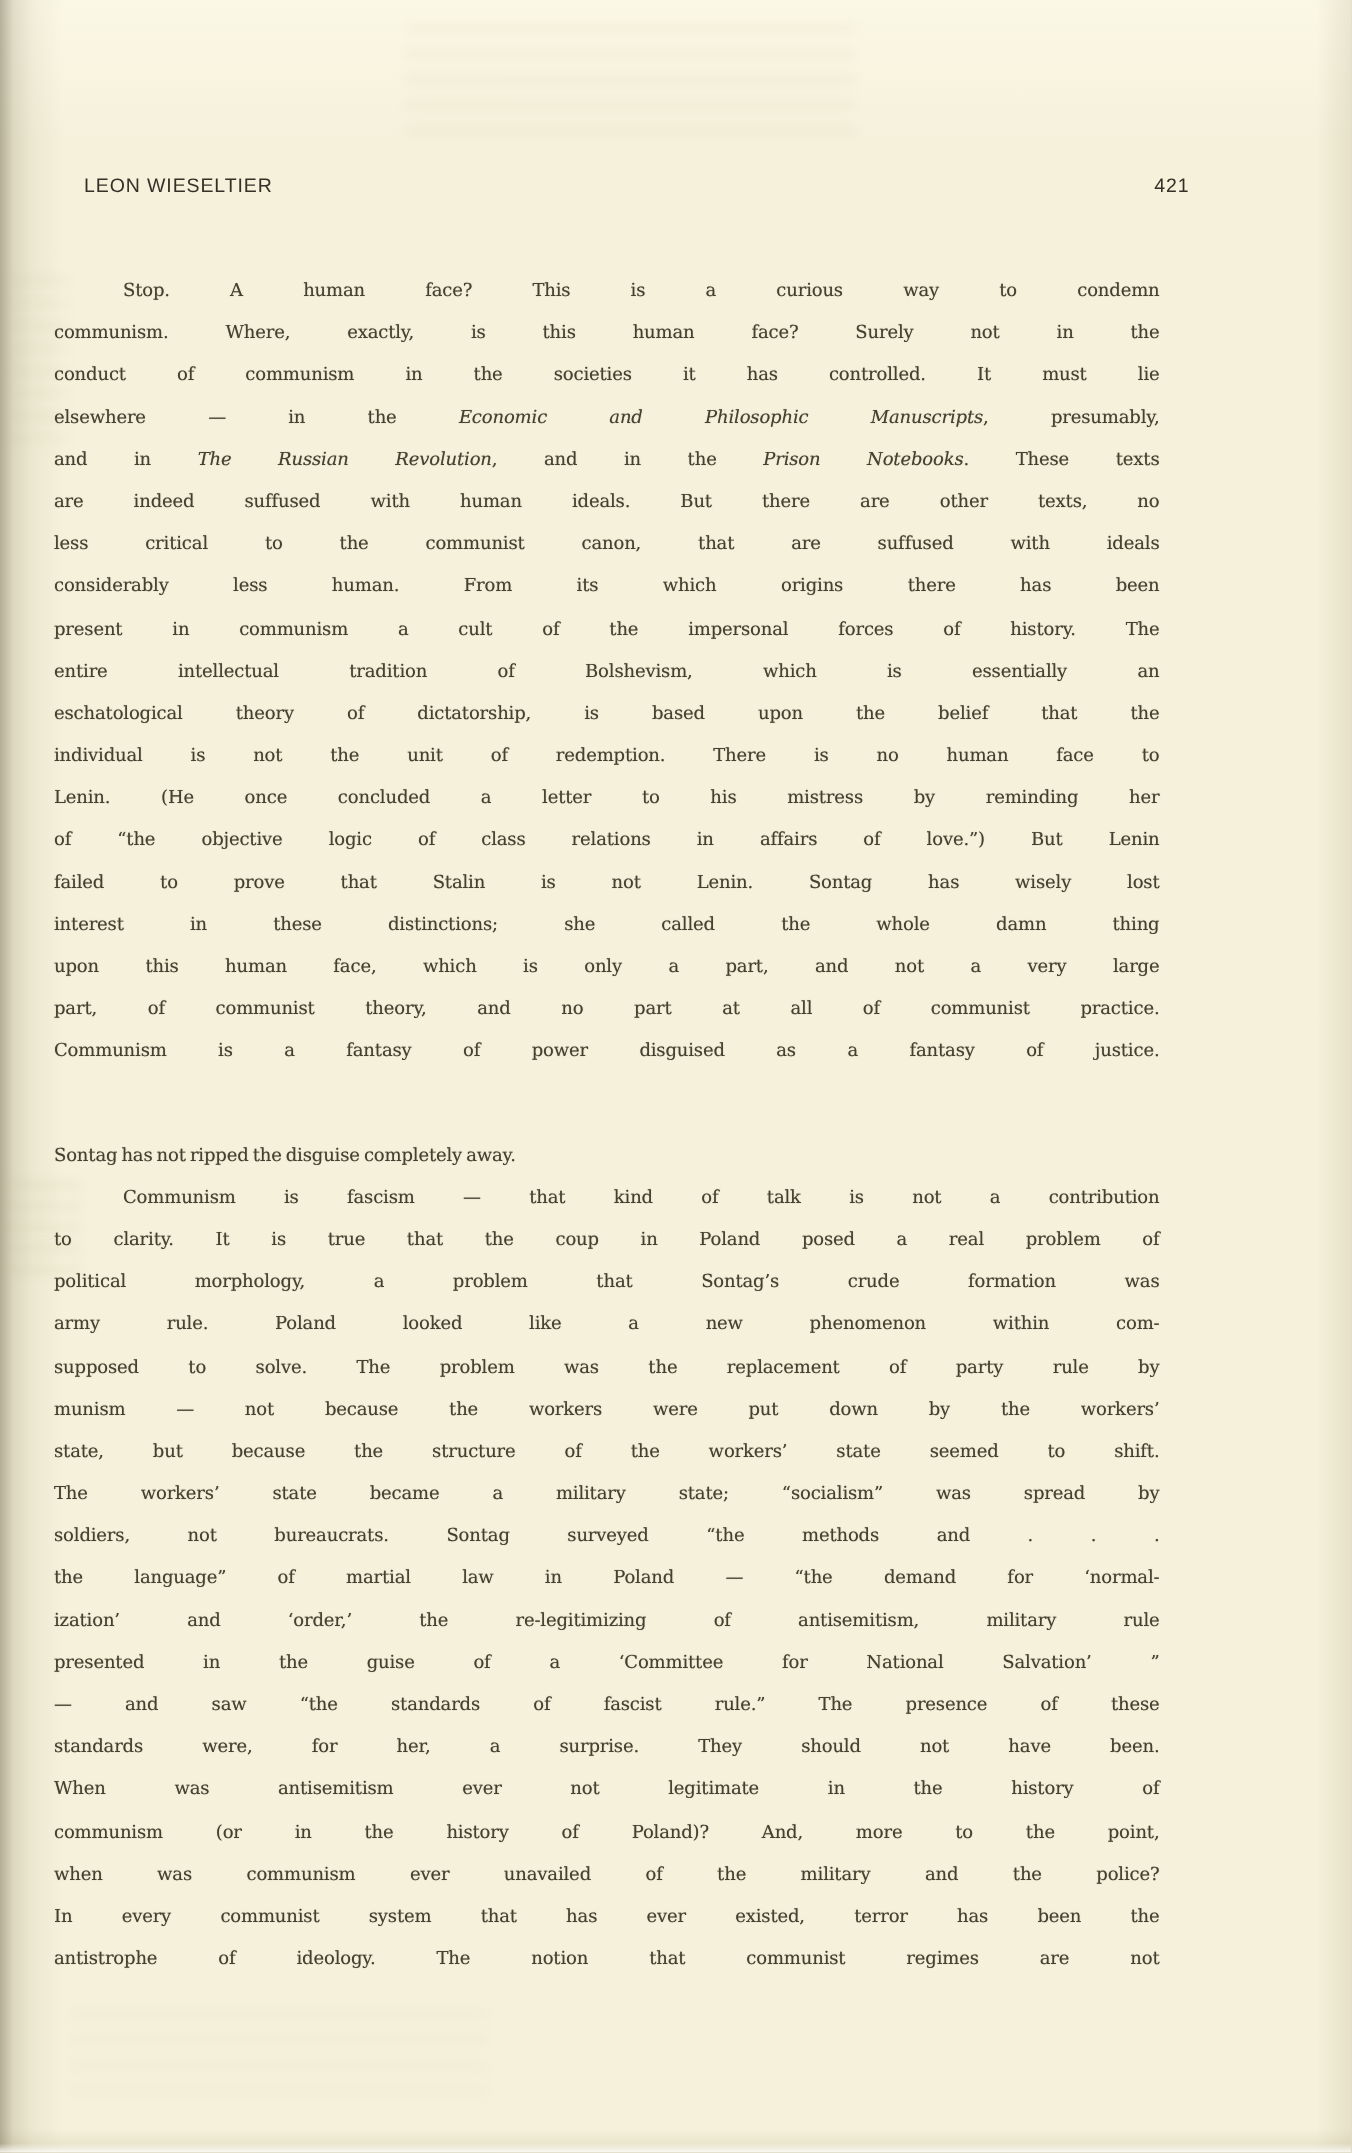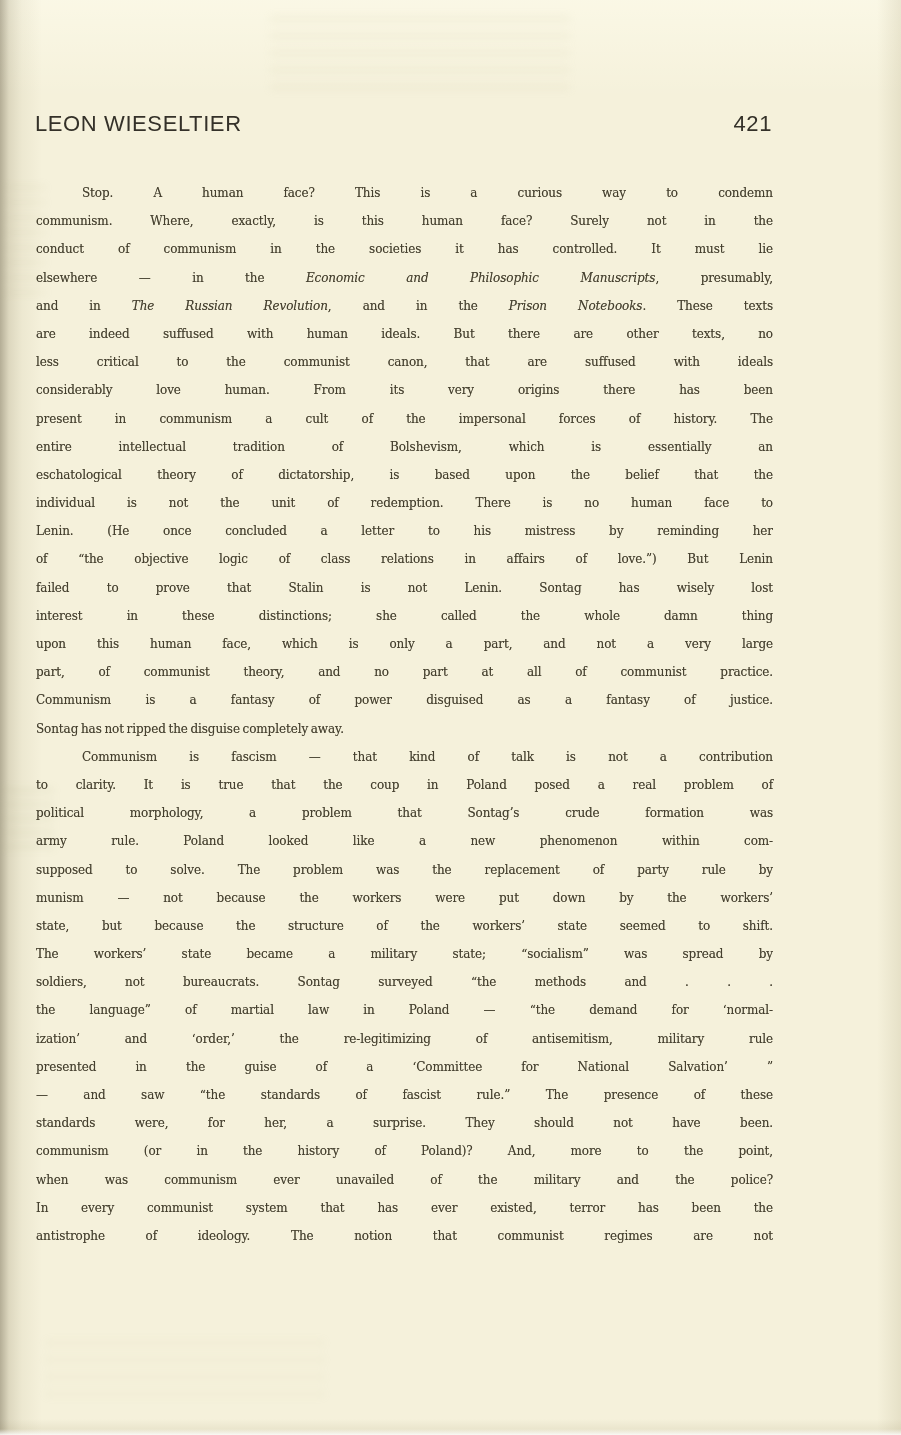--- a/index.html
+++ b/index.html
@@ -11,27 +11,27 @@
     background:
       linear-gradient(90deg, rgba(82,72,46,.40) 0px, rgba(110,98,62,.18) 9px, rgba(140,128,88,.08) 22px, rgba(0,0,0,0) 42px),
       linear-gradient(270deg, rgba(150,138,96,.16) 0px, rgba(0,0,0,0) 24px),
       linear-gradient(0deg, rgba(150,138,96,.18) 0px, rgba(0,0,0,0) 16px),
       linear-gradient(180deg, rgba(255,253,238,.55) 0px, rgba(0,0,0,0) 95px),
       var(--paper, #f5f1db);
     font-family: "DejaVu Serif", serif;
   }
   .running-header {
     position: absolute;
-    left: 35px; top: 114px;
+    left: 56px; top: 114px;
     width: 737px;
     display: flex;
     justify-content: space-between;
     align-items: baseline;
     font-family: "Liberation Sans", sans-serif;
-    font-size: 22px;
+    font-size: 13px;
     line-height: 20px;
     letter-spacing: 0.6px;
     color: var(--header-ink, #343129);
   }
   .body-text {
     position: absolute;
     left: 36px; top: 179px;
     width: 737px;
     font-size: 12px;
     line-height: 28.2px;
@@ -39,21 +39,21 @@
     word-spacing: -1px;
     color: var(--ink, #45402f);
     text-shadow: 0 0 0.6px rgba(70,64,48,.5);
   }
   .line {
     height: 28.2px;
     text-align: justify;
     text-align-last: justify;
   }
   .line.first { padding-left: 46px; }
-  .line.no-justify-last { text-align-last: left; }
+  .line.no-justify-last { text-align-last: left; margin-top: 41px; }
   em { font-style: italic; }
   .smudge { position: absolute; filter: blur(4px); pointer-events: none; }
   .smudge-1 { left: 270px; top: 16px; width: 300px; height: 80px; opacity: .35;
     background: repeating-linear-gradient(180deg, rgba(196,188,146,.35) 0 6px, rgba(0,0,0,0) 6px 17px); }
   .smudge-2 { left: 4px; top: 185px; width: 42px; height: 120px; opacity: .30;
     background: repeating-linear-gradient(180deg, rgba(180,172,132,.35) 0 5px, rgba(0,0,0,0) 5px 15px); }
   .smudge-3 { left: 4px; top: 788px; width: 50px; height: 64px; opacity: .35;
     background: repeating-linear-gradient(180deg, rgba(162,164,118,.40) 0 5px, rgba(0,0,0,0) 5px 14px); }
   .smudge-4 { left: 45px; top: 1340px; width: 280px; height: 64px; opacity: .22;
     background: repeating-linear-gradient(180deg, rgba(190,182,140,.35) 0 6px, rgba(0,0,0,0) 6px 17px); }
@@ -79,21 +79,21 @@
 
   <div class="body-text">
     <div class="para">
         <div class="line first">Stop. A human face? This is a curious way to condemn</div>
         <div class="line">communism. Where, exactly, is this human face? Surely not in the</div>
         <div class="line">conduct of communism in the societies it has controlled. It must lie</div>
         <div class="line">elsewhere — in the <em>Economic and Philosophic Manuscripts</em>, presumably,</div>
         <div class="line">and in <em>The Russian Revolution</em>, and in the <em>Prison Notebooks</em>. These texts</div>
         <div class="line">are indeed suffused with human ideals. But there are other texts, no</div>
         <div class="line">less critical to the communist canon, that are suffused with ideals</div>
-        <div class="line">considerably love human. From its very origins there has been</div>
+        <div class="line">considerably less human. From its which origins there has been</div>
         <div class="line">present in communism a cult of the impersonal forces of history. The</div>
         <div class="line">entire intellectual tradition of Bolshevism, which is essentially an</div>
         <div class="line">eschatological theory of dictatorship, is based upon the belief that the</div>
         <div class="line">individual is not the unit of redemption. There is no human face to</div>
         <div class="line">Lenin. (He once concluded a letter to his mistress by reminding her</div>
         <div class="line">of “the objective logic of class relations in affairs of love.”) But Lenin</div>
         <div class="line">failed to prove that Stalin is not Lenin. Sontag has wisely lost</div>
         <div class="line">interest in these distinctions; she called the whole damn thing</div>
         <div class="line">upon this human face, which is only a part, and not a very large</div>
         <div class="line">part, of communist theory, and no part at all of communist practice.</div>
@@ -108,20 +108,21 @@
         <div class="line">supposed to solve. The problem was the replacement of party rule by</div>
         <div class="line">munism — not because the workers were put down by the workers’</div>
         <div class="line">state, but because the structure of the workers’ state seemed to shift.</div>
         <div class="line">The workers’ state became a military state; “socialism” was spread by</div>
         <div class="line">soldiers, not bureaucrats. Sontag surveyed “the methods and . . .</div>
         <div class="line">the language” of martial law in Poland — “the demand for ‘normal-</div>
         <div class="line">ization’ and ‘order,’ the re-legitimizing of antisemitism, military rule</div>
         <div class="line">presented in the guise of a ‘Committee for National Salvation’ ”</div>
         <div class="line">— and saw “the standards of fascist rule.” The presence of these</div>
         <div class="line">standards were, for her, a surprise. They should not have been.</div>
+        <div class="line">When was antisemitism ever not legitimate in the history of</div>
         <div class="line">communism (or in the history of Poland)? And, more to the point,</div>
         <div class="line">when was communism ever unavailed of the military and the police?</div>
         <div class="line">In every communist system that has ever existed, terror has been the</div>
         <div class="line">antistrophe of ideology. The notion that communist regimes are not</div>
       </div>
   </div>
 
   <div class="bottom-edge"></div>
 </div>
 

